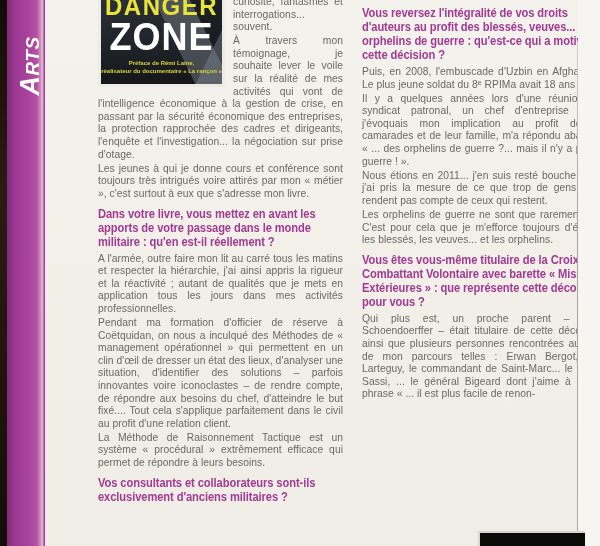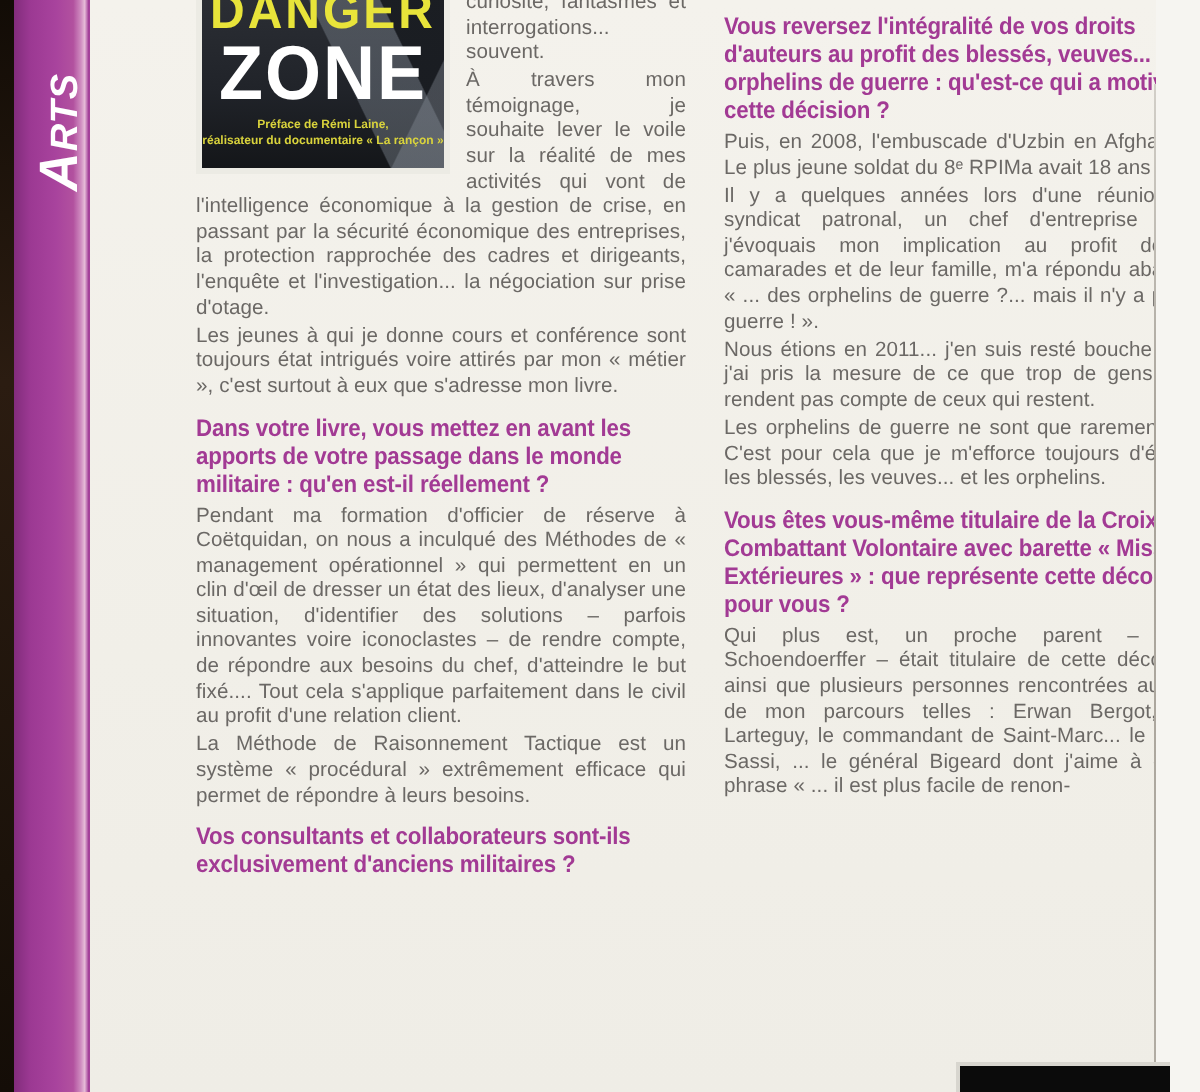--- a/index.html
+++ b/index.html
@@ -127,22 +127,23 @@
         <div class="cover-danger">DANGER</div>
         <div class="cover-zone">ZONE</div>
         <div class="cover-credits">
           <div>Préface de Rémi Laine,</div>
           <div>réalisateur du documentaire « La rançon »</div>
         </div>
       </div>
 
       <p class="para clip-top">curiosité, fantasmes et interrogations... souvent.</p>
       <p class="para">À travers mon témoignage, je souhaite lever le voile sur la réalité de mes activités qui vont de l'intelligence économique à la gestion de crise, en passant par la sécurité économique des entreprises, la protection rapprochée des cadres et dirigeants, l'enquête et l'investigation... la négociation sur prise d'otage.</p>
-      <p class="para">Les jeunes à qui je donne cours et conférence sont toujours état intrigués voire attirés par mon « métier », c'est surtout à eux que s'adresse mon livre.</p>
+      <p class="para">Les jeunes à qui je donne cours et conférence sont toujours très intrigués voire attirés par mon « métier », c'est surtout à eux que s'adresse mon livre.</p>
       <h3 class="question">Dans votre livre, vous mettez en avant les apports de votre passage dans le monde militaire : qu'en est-il réellement ?</h3>
+      <p class="para">A l'armée, outre faire mon lit au carré tous les matins et respecter la hiérarchie, j'ai ainsi appris la rigueur et la réactivité ; autant de qualités que je mets en application tous les jours dans mes activités professionnelles.</p>
       <p class="para">Pendant ma formation d'officier de réserve à Coëtquidan, on nous a inculqué des Méthodes de « management opérationnel » qui permettent en un clin d'œil de dresser un état des lieux, d'analyser une situation, d'identifier des solutions – parfois innovantes voire iconoclastes – de rendre compte, de répondre aux besoins du chef, d'atteindre le but fixé.... Tout cela s'applique parfaitement dans le civil au profit d'une relation client.</p>
       <p class="para">La Méthode de Raisonnement Tactique est un système « procédural » extrêmement efficace qui permet de répondre à leurs besoins.</p>
       <h3 class="question">Vos consultants et collaborateurs sont-ils exclusivement d'anciens militaires ?</h3>
     </div>
 
     <div class="col-right">
       <h3 class="question">Vous reversez l'intégralité de vos droits d'auteurs au profit des blessés, veuves... et orphelins de guerre : qu'est-ce qui a motivé cette décision ?</h3>
       <p class="para">Puis, en 2008, l'embuscade d'Uzbin en Afghanistan. Le plus jeune soldat du 8ᵉ RPIMa avait 18 ans ...</p>
       <p class="para">Il y a quelques années lors d'une réunion d'un syndicat patronal, un chef d'entreprise à qui j'évoquais mon implication au profit de nos camarades et de leur famille, m'a répondu abasourdi « ... des orphelins de guerre ?... mais il n'y a plus de guerre ! ».</p>
       <p class="para">Nous étions en 2011... j'en suis resté bouche bée et j'ai pris la mesure de ce que trop de gens ne se rendent pas compte de ceux qui restent.</p>

